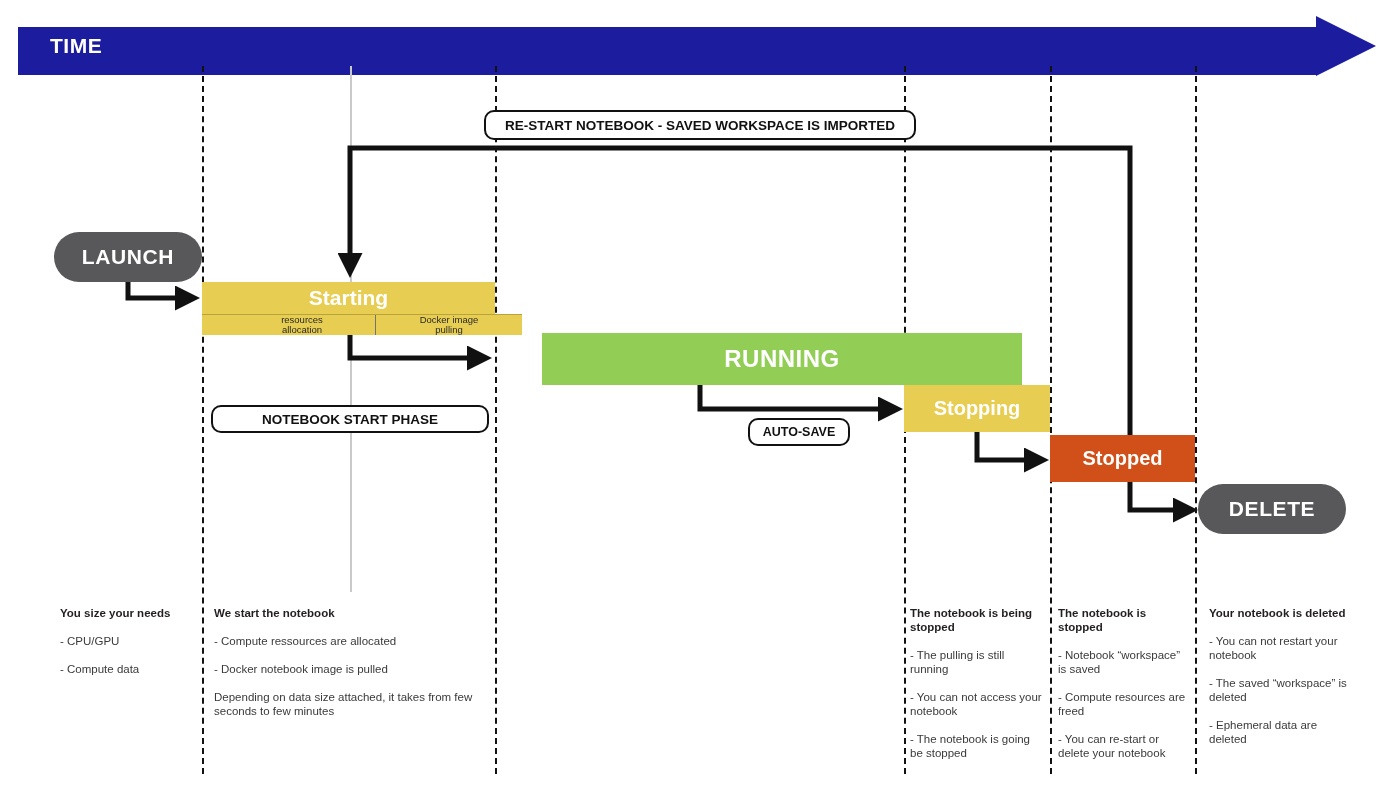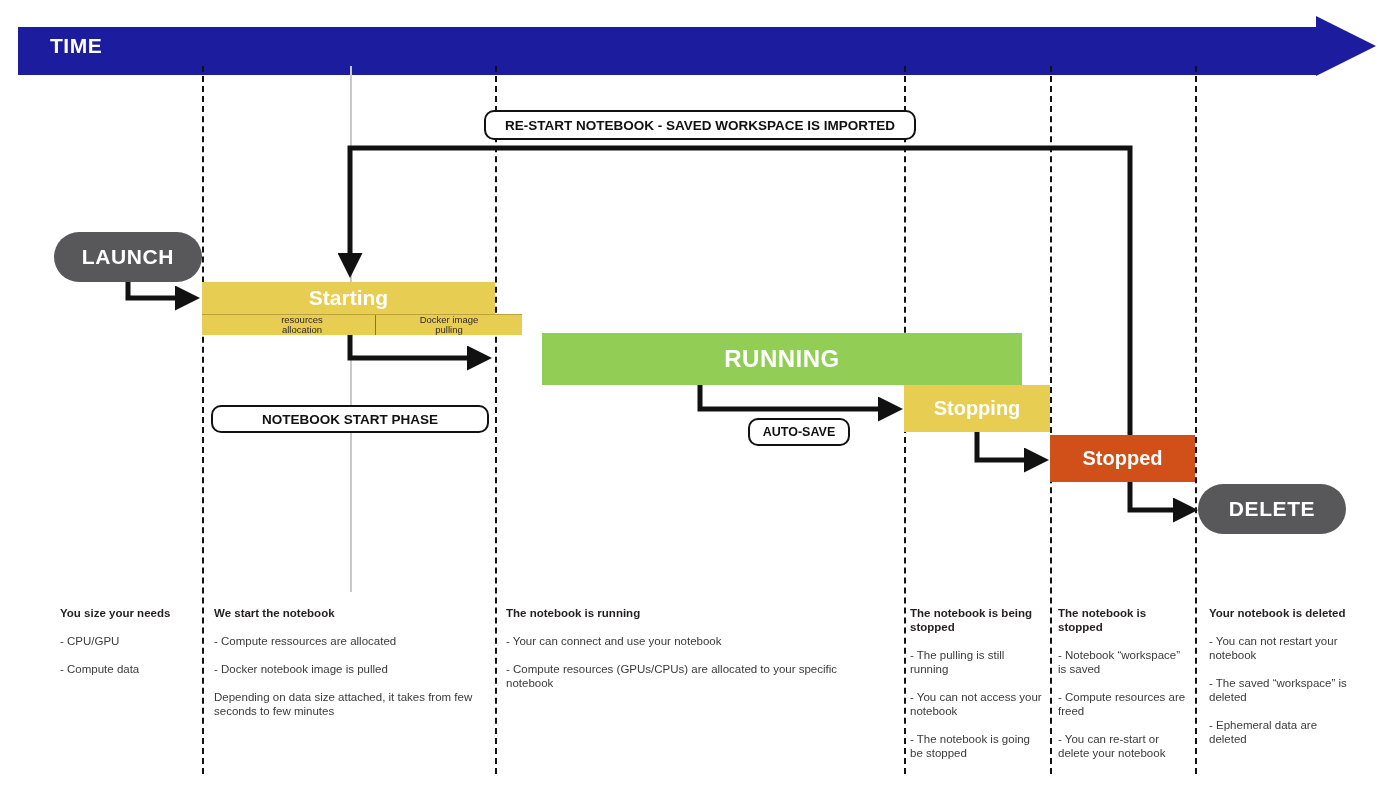--- a/index.html
+++ b/index.html
@@ -269,25 +269,20 @@
     <div class="desc-item">- Compute data</div>
   </div>
 
   <div class="desc-col" style="left:214px; top:606px; width:266px;">
     <div class="desc-title">We start the notebook</div>
     <div class="desc-item">- Compute ressources are allocated</div>
     <div class="desc-item">- Docker notebook image is pulled</div>
     <div class="desc-item">Depending on data size attached, it takes from few seconds to few minutes</div>
   </div>
 
-  <div class="desc-col" style="left:506px; top:606px; width:372px;">
-    <div class="desc-title">The notebook is running</div>
-    <div class="desc-item">- Your can connect and use your notebook</div>
-    <div class="desc-item">- Compute resources (GPUs/CPUs) are allocated to your specific notebook</div>
-  </div>
 
   <div class="desc-col" style="left:910px; top:606px; width:132px;">
     <div class="desc-title">The notebook is being stopped</div>
     <div class="desc-item">- The pulling is still running</div>
     <div class="desc-item">- You can not access your notebook</div>
     <div class="desc-item">- The notebook is going be stopped</div>
   </div>
 
   <div class="desc-col" style="left:1058px; top:606px; width:130px;">
     <div class="desc-title">The notebook is stopped</div>

